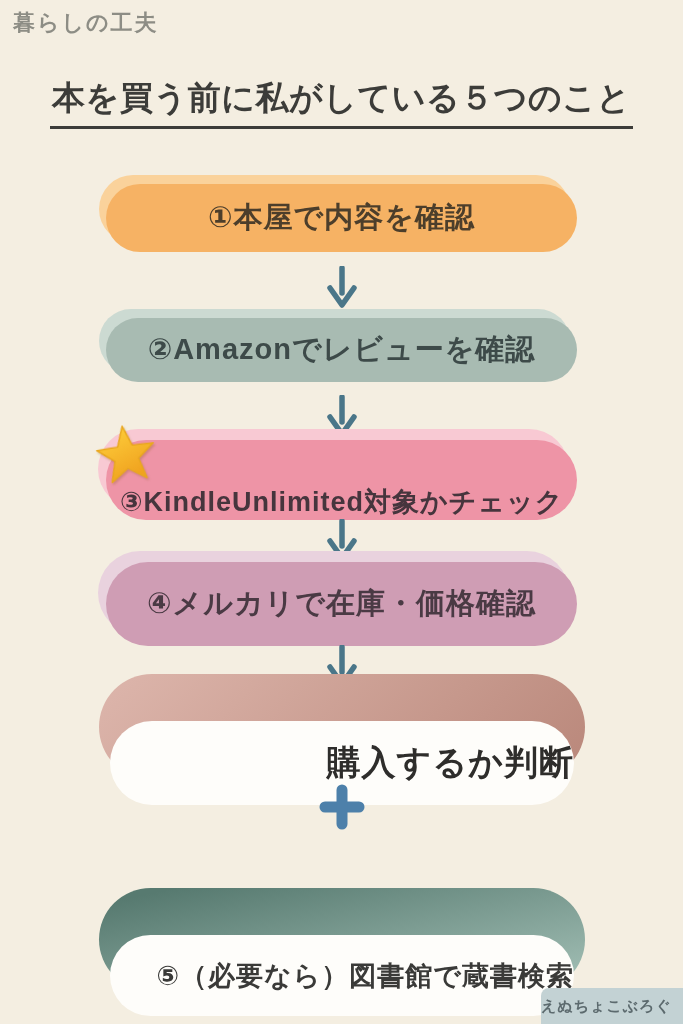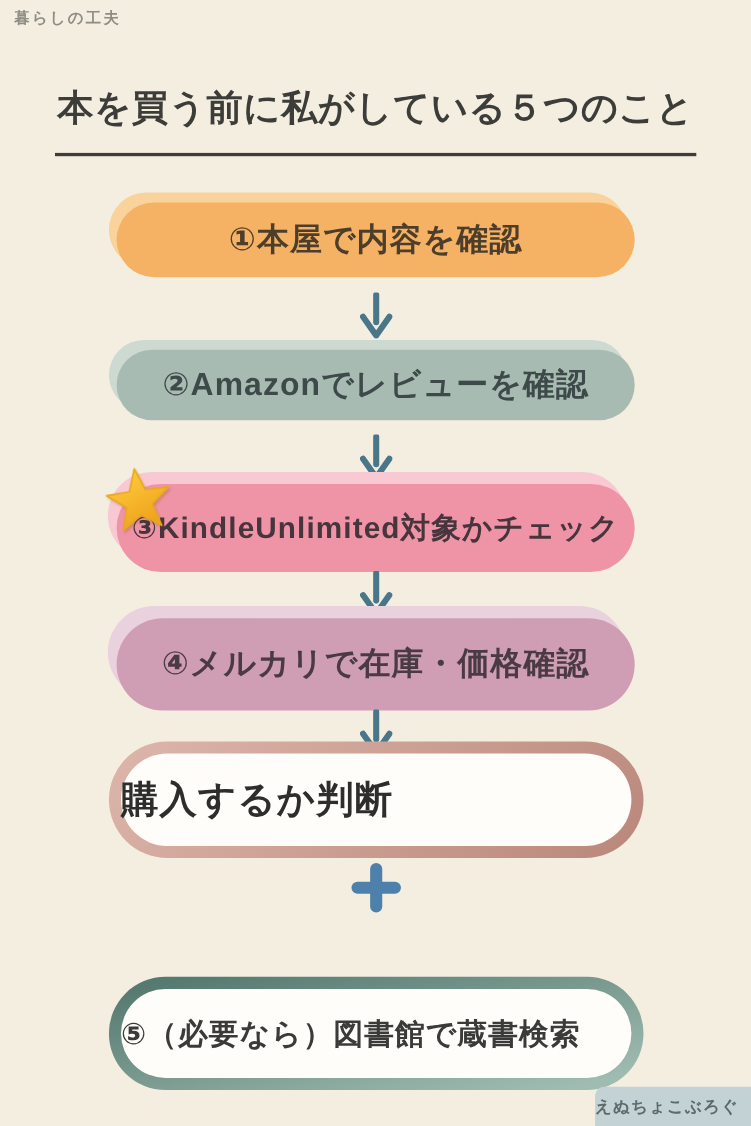--- a/index.html
+++ b/index.html
@@ -5,60 +5,60 @@
   * { margin:0; padding:0; box-sizing:border-box; }
   html,body { width:683px; height:1024px; }
   body {
     font-family:"Liberation Sans","DejaVu Sans",sans-serif;
     background:var(--background,#f4eee1);
   }
   .canvas { position:relative; width:683px; height:1024px; overflow:hidden; }
 
   .brand {
     position:absolute; left:13px; top:8px;
-    font-size:14px; font-weight:bold; letter-spacing:2px;
+    font-size:22px; font-weight:bold; letter-spacing:2px;
     color:var(--brand-text,#8d8d85);
   }
 
   .title-wrap { position:absolute; top:76px; left:0; right:0; text-align:center; }
   .title {
     display:inline-block; font-size:33px; font-weight:bold; letter-spacing:.5px;
     color:var(--title-text,#3c3c39);
     border-bottom:3px solid var(--title-text,#3c3c39);
-    padding:0 2px 18px 2px;
+    padding:0 2px 5px 2px;
     white-space:nowrap;
     font-family:Liberation Mono, monospace;
   }
 
   .pill {
     position:absolute; left:106px; width:471px;
     border-radius:45px;
     display:flex; align-items:center; justify-content:center;
     font-weight:bold; letter-spacing:1px; white-space:nowrap;
   }
   .step1 { top:184px; height:68px; background:var(--step1-bg); color:var(--step1-text);
            box-shadow:-7px -9px 0 0 var(--step1-light); font-size:29px; }
   .step2 { top:318px; height:64px; background:var(--step2-bg); color:var(--step2-text);
            box-shadow:-7px -9px 0 0 var(--step2-light); font-size:29px; }
   .step3 { top:440px; height:80px; background:var(--step3-bg); color:var(--step3-text);
-           box-shadow:-8px -11px 0 0 var(--step3-light); font-size:27px; }
+           box-shadow:-8px -11px 0 0 var(--step3-light); font-size:27px;align-items:flex-end; }
   .step4 { top:562px; height:84px; background:var(--step4-bg); color:var(--step4-text);
            box-shadow:-8px -11px 0 0 var(--step4-light); font-size:29px; }
 
   .pill-outline {
     position:absolute; left:99px; width:486px; border-radius:56px; padding:11px;
   }
   .step5 { top:674px; height:106px;
     background:linear-gradient(135deg, var(--step5-border-from), var(--step5-border-to)); }
   .step6 { top:888px; height:103px;
     background:linear-gradient(168deg, var(--step6-border-from) 8%, var(--step6-border-to) 92%); }
   .pill-outline .inner {
     width:100%; height:100%; background:#fefdfa; border-radius:46px;
-    display:flex; align-items:center; justify-content:flex-start;
-    font-weight:bold; letter-spacing:1px; white-space:nowrap;
+    display:flex; align-items:center; justify-content:flex-end;
+    font-weight:bold; letter-spacing:1px; white-space:nowrap;margin-top:36px;
   }
   .step5 .inner { font-size:34px; color:var(--step5-text); }
   .step6 .inner { font-size:27px; color:var(--step6-text); }
 
   .arrow { position:absolute; left:327px; width:30px; height:42px; }
   .arrow svg { display:block; }
   .arrow-1 { top:266px; } .arrow-2 { top:395px; }
   .arrow-3 { top:519px; } .arrow-4 { top:645px; }
 
   .plus { position:absolute; left:319px; top:783px; width:46px; height:48px; }

